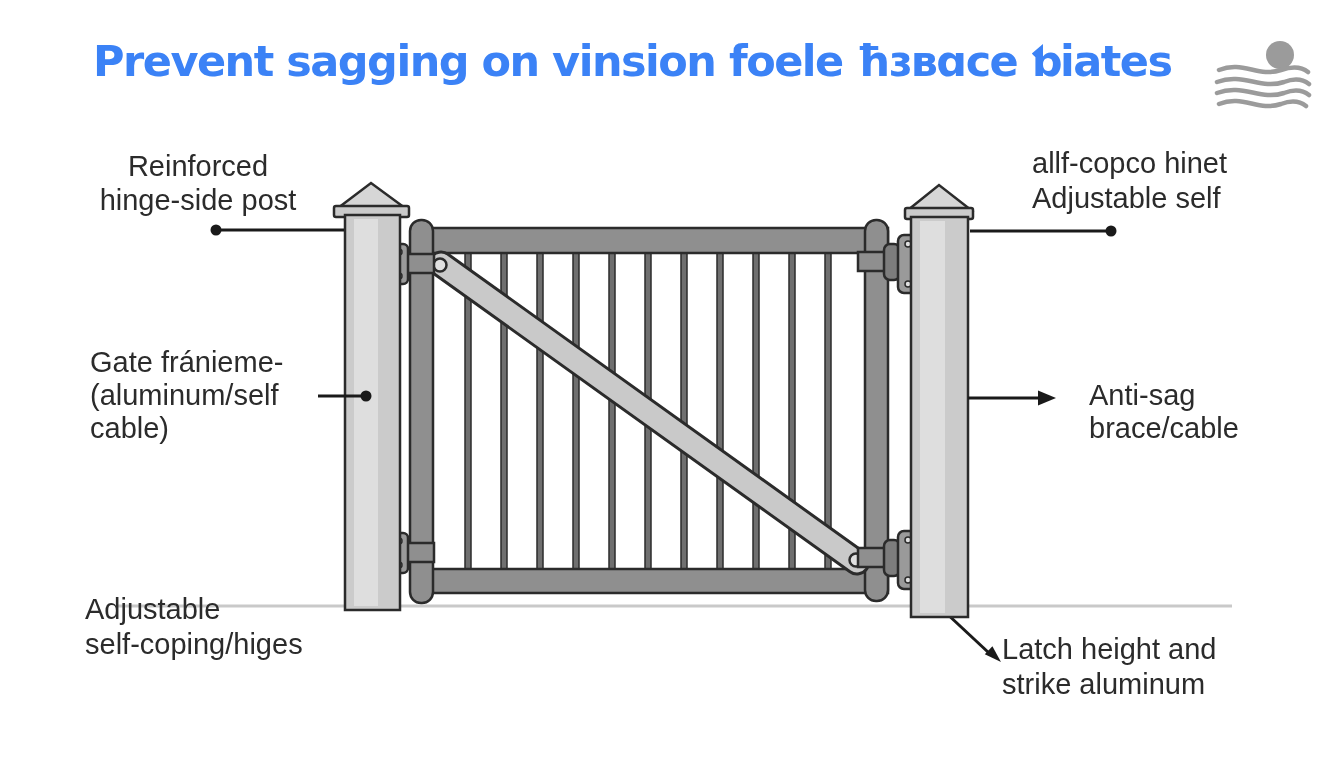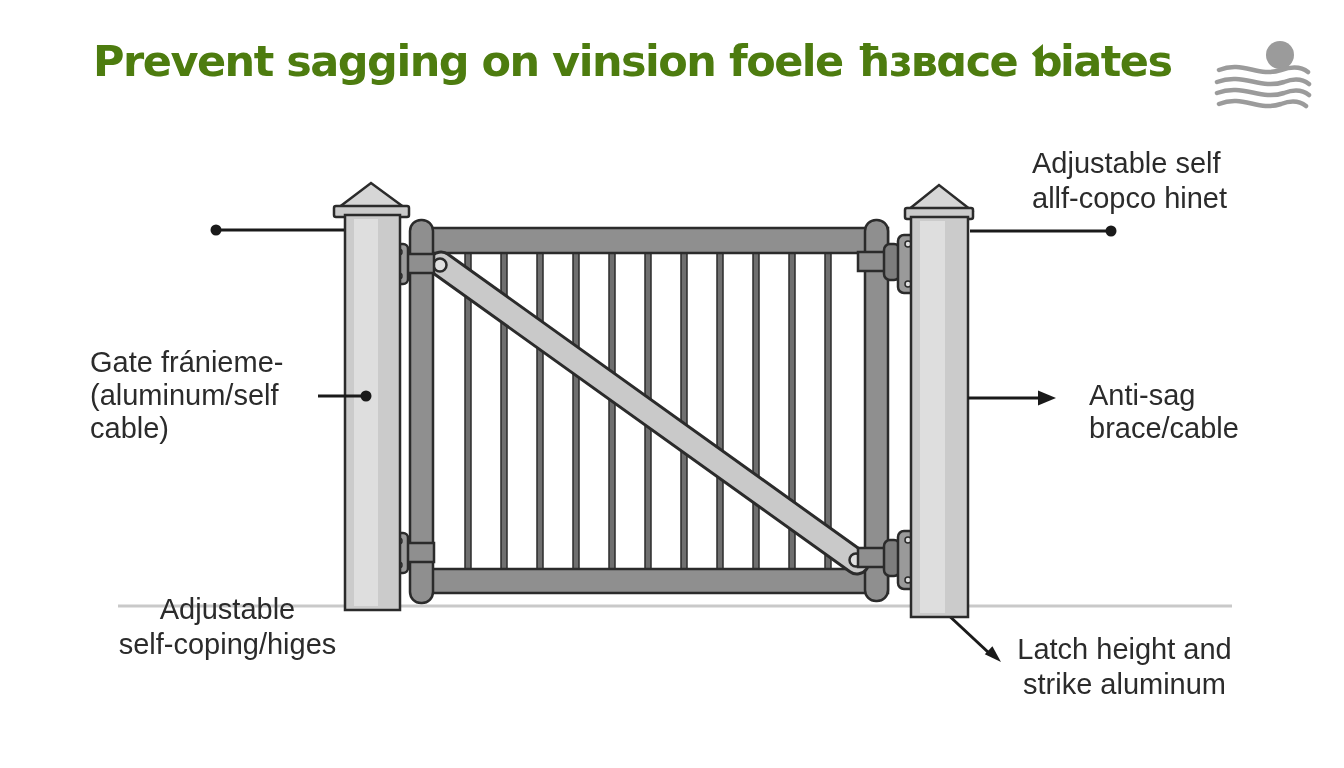--- a/index.html
+++ b/index.html
@@ -4,29 +4,29 @@
 <style>
   html,body{margin:0;padding:0;background:#ffffff;}
   .stage{
     position:relative;width:1344px;height:768px;background:#ffffff;
     overflow:hidden;font-family:"Liberation Sans", sans-serif;
   }
   .diagram-svg{position:absolute;left:0;top:0;width:1344px;height:768px;}
   .title{
     position:absolute;left:93px;top:36px;white-space:nowrap;
     font-family:"DejaVu Sans", sans-serif;font-weight:bold;
-    font-size:43px;letter-spacing:-1.5px;color:#4d7c0f;
+    font-size:43px;letter-spacing:-1.5px;color:#3b82f6;
   }
   .label{position:absolute;color:#2b2b2b;font-size:29px;line-height:34px;}
   .lab-hinge-post{left:78px;top:149px;width:240px;text-align:center;}
   .lab-gate-frame{left:74px;top:346px;text-align:left;line-height:33px;margin-left:16px;}
-  .lab-self-coping{left:85px;top:592px;width:285px;text-align:center;line-height:35px;}
+  .lab-self-coping{left:85px;top:592px;width:285px;line-height:35px;}
   .lab-adj-hinge{left:1032px;top:146px;line-height:35px;}
   .lab-anti-sag{left:1089px;top:379px;line-height:33px;}
-  .lab-latch{left:1002px;top:632px;width:245px;text-align:center;line-height:35px;}
+  .lab-latch{left:1002px;top:632px;width:245px;text-align:left;line-height:35px;}
 </style>
 </head>
 <body>
 
 <div class="stage">
 
   <svg class="diagram-svg" viewBox="0 0 1344 768">
 
     <line x1="118" y1="606" x2="1232" y2="606" stroke-width="3" stroke="#c9c9c9"></line>
 
@@ -126,36 +126,38 @@
       <path d="M 1219 70 C 1243 60, 1258 78, 1281 70 C 1296 65, 1303 68, 1308 72"></path>
       <path d="M 1217 82 C 1243 72, 1260 90, 1284 82 C 1297 77, 1304 80, 1309 84"></path>
       <path d="M 1217 93 C 1243 83, 1260 101, 1284 93 C 1297 88, 1304 91, 1309 95"></path>
       <path d="M 1219 104 C 1243 94, 1258 112, 1281 104 C 1294 99, 1301 102, 1306 106"></path>
     </g>
   </svg>
 
   <div class="title">Prevent sagging on vinsion foele ħɜвɑce ƅiates</div>
 
   <div class="label lab-hinge-post">
+    <div>Reinforced</div>
+    <div>hinge-side post</div>
   </div>
 
   <div class="label lab-gate-frame">
     <div>Gate fránieme-</div>
     <div>(aluminum/self</div>
     <div>cable)</div>
   </div>
 
   <div class="label lab-self-coping">
     <div>Adjustable</div>
     <div>self-coping/higes</div>
   </div>
 
   <div class="label lab-adj-hinge">
+    <div>allf-copco hinet</div>
     <div>Adjustable self</div>
-    <div>allf-copco hinet</div>
   </div>
 
   <div class="label lab-anti-sag">
     <div>Anti-sag</div>
     <div>brace/cable</div>
   </div>
 
   <div class="label lab-latch">
     <div>Latch height and</div>
     <div>strike aluminum</div>

